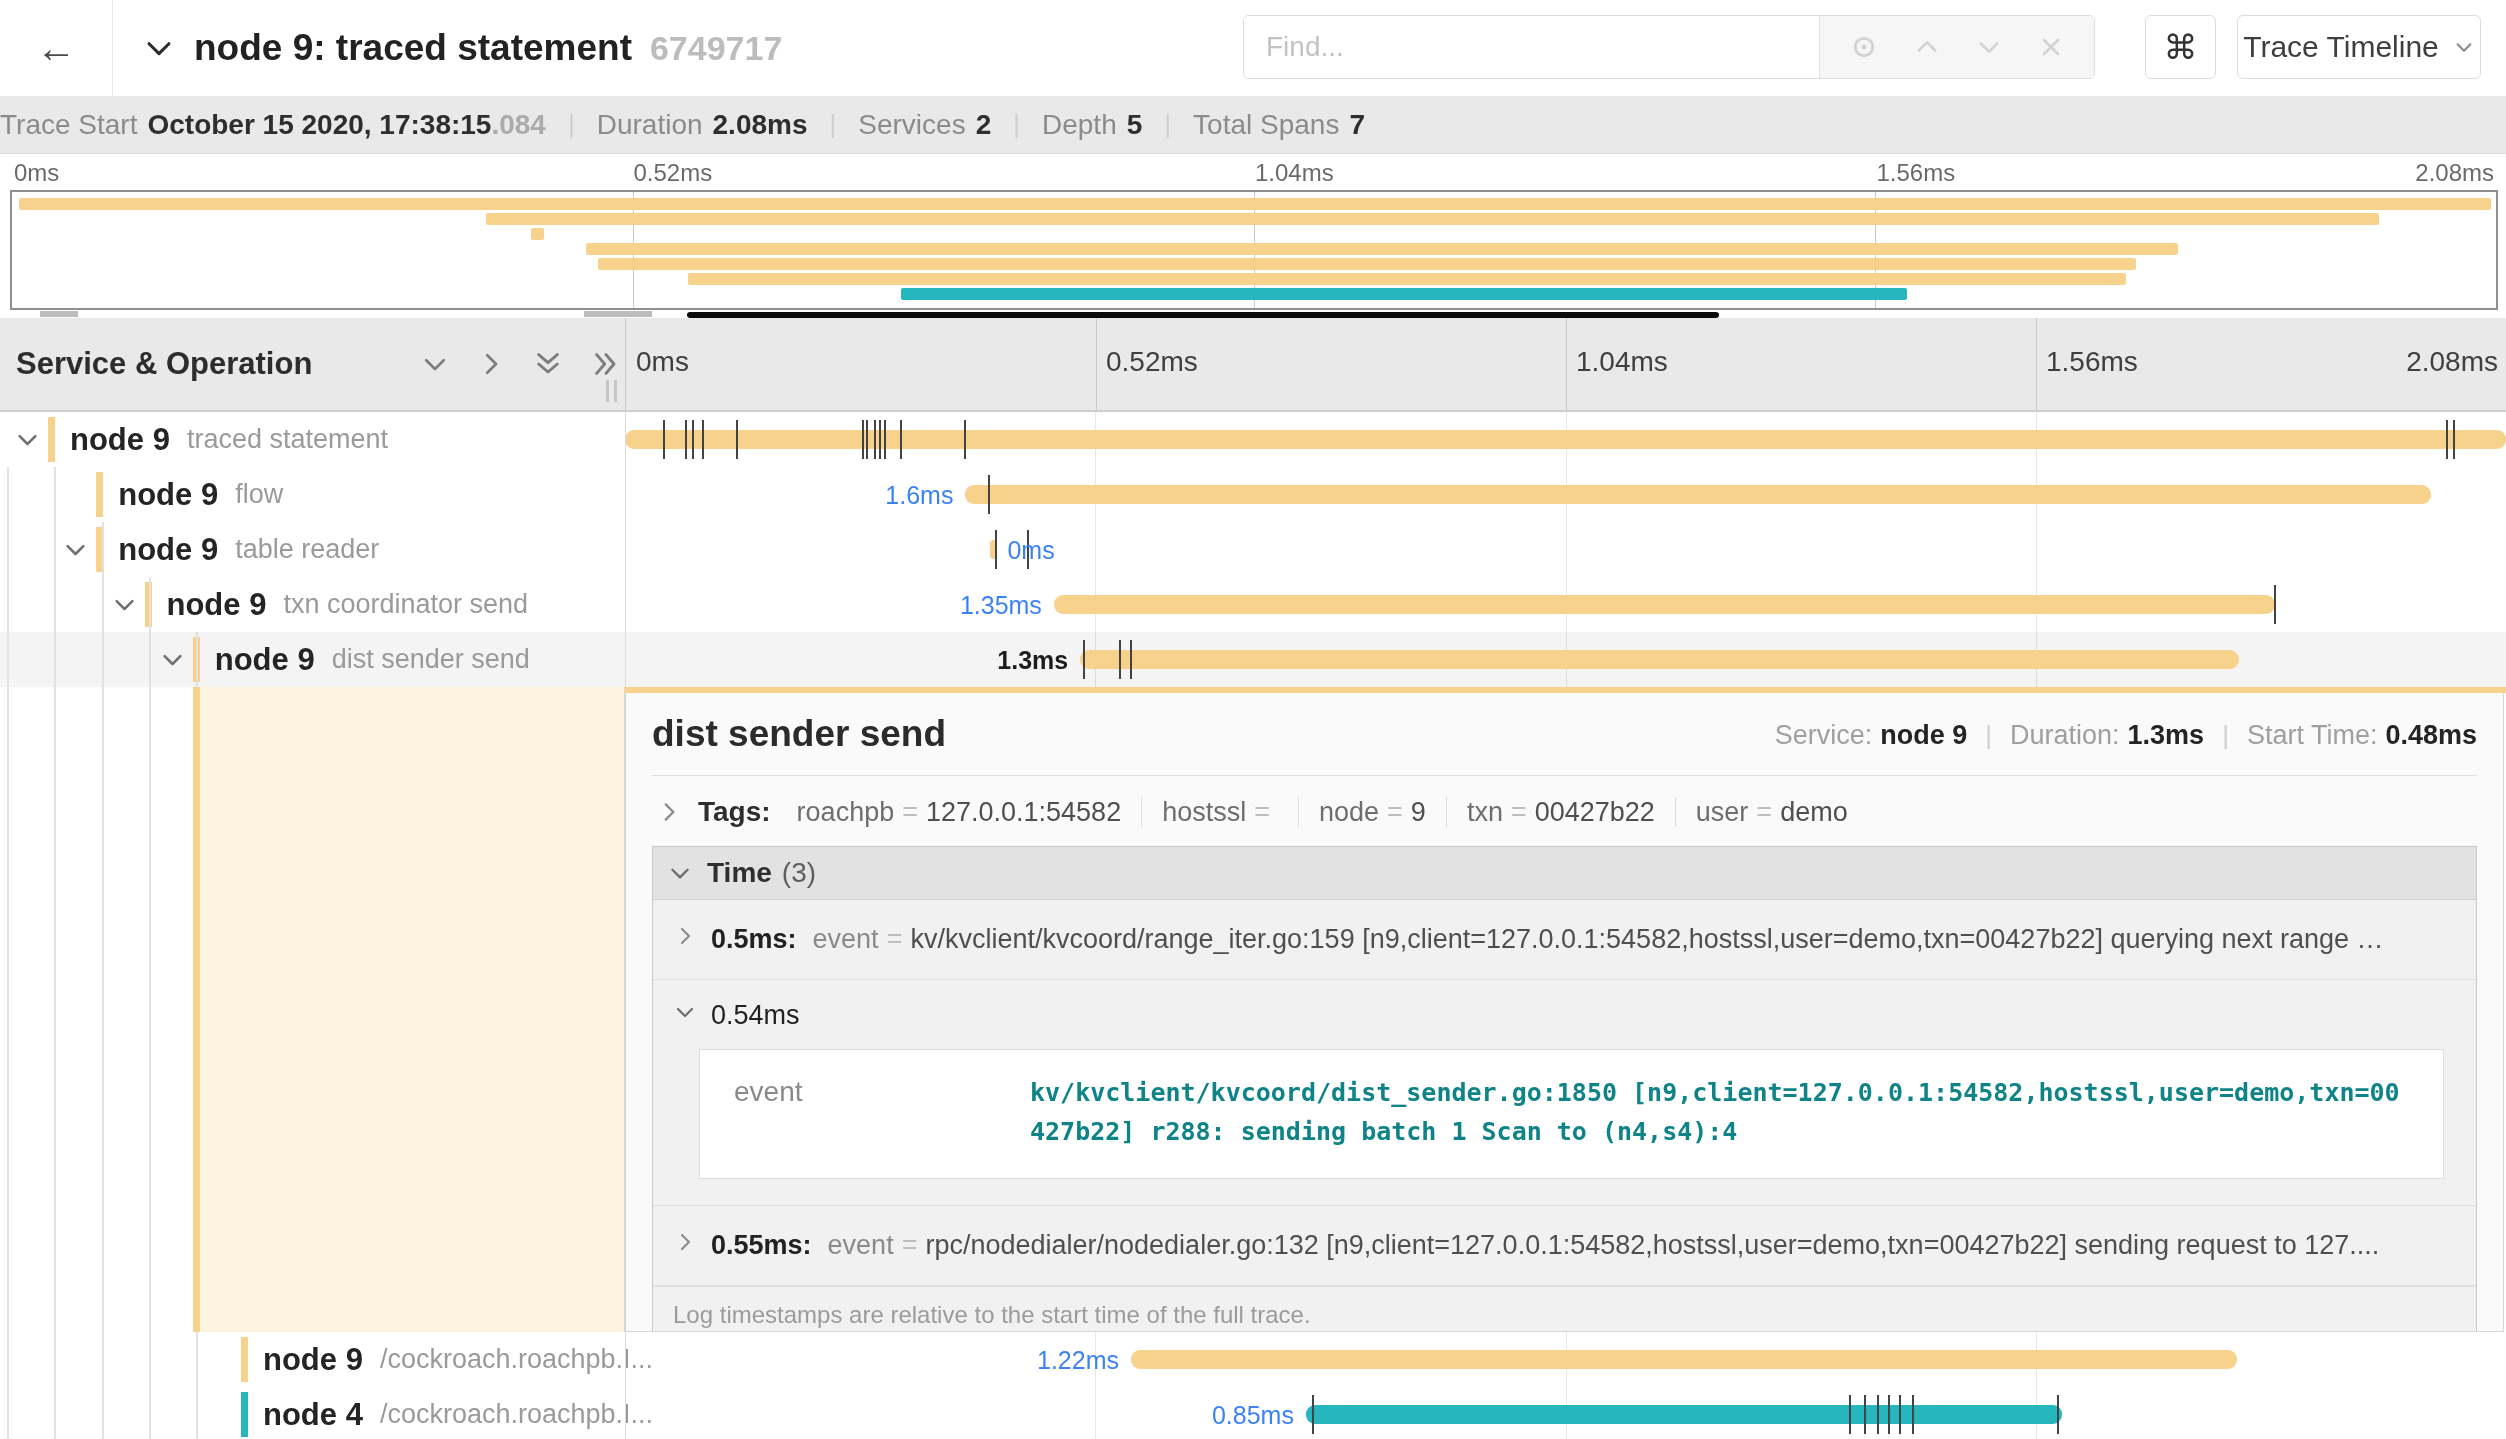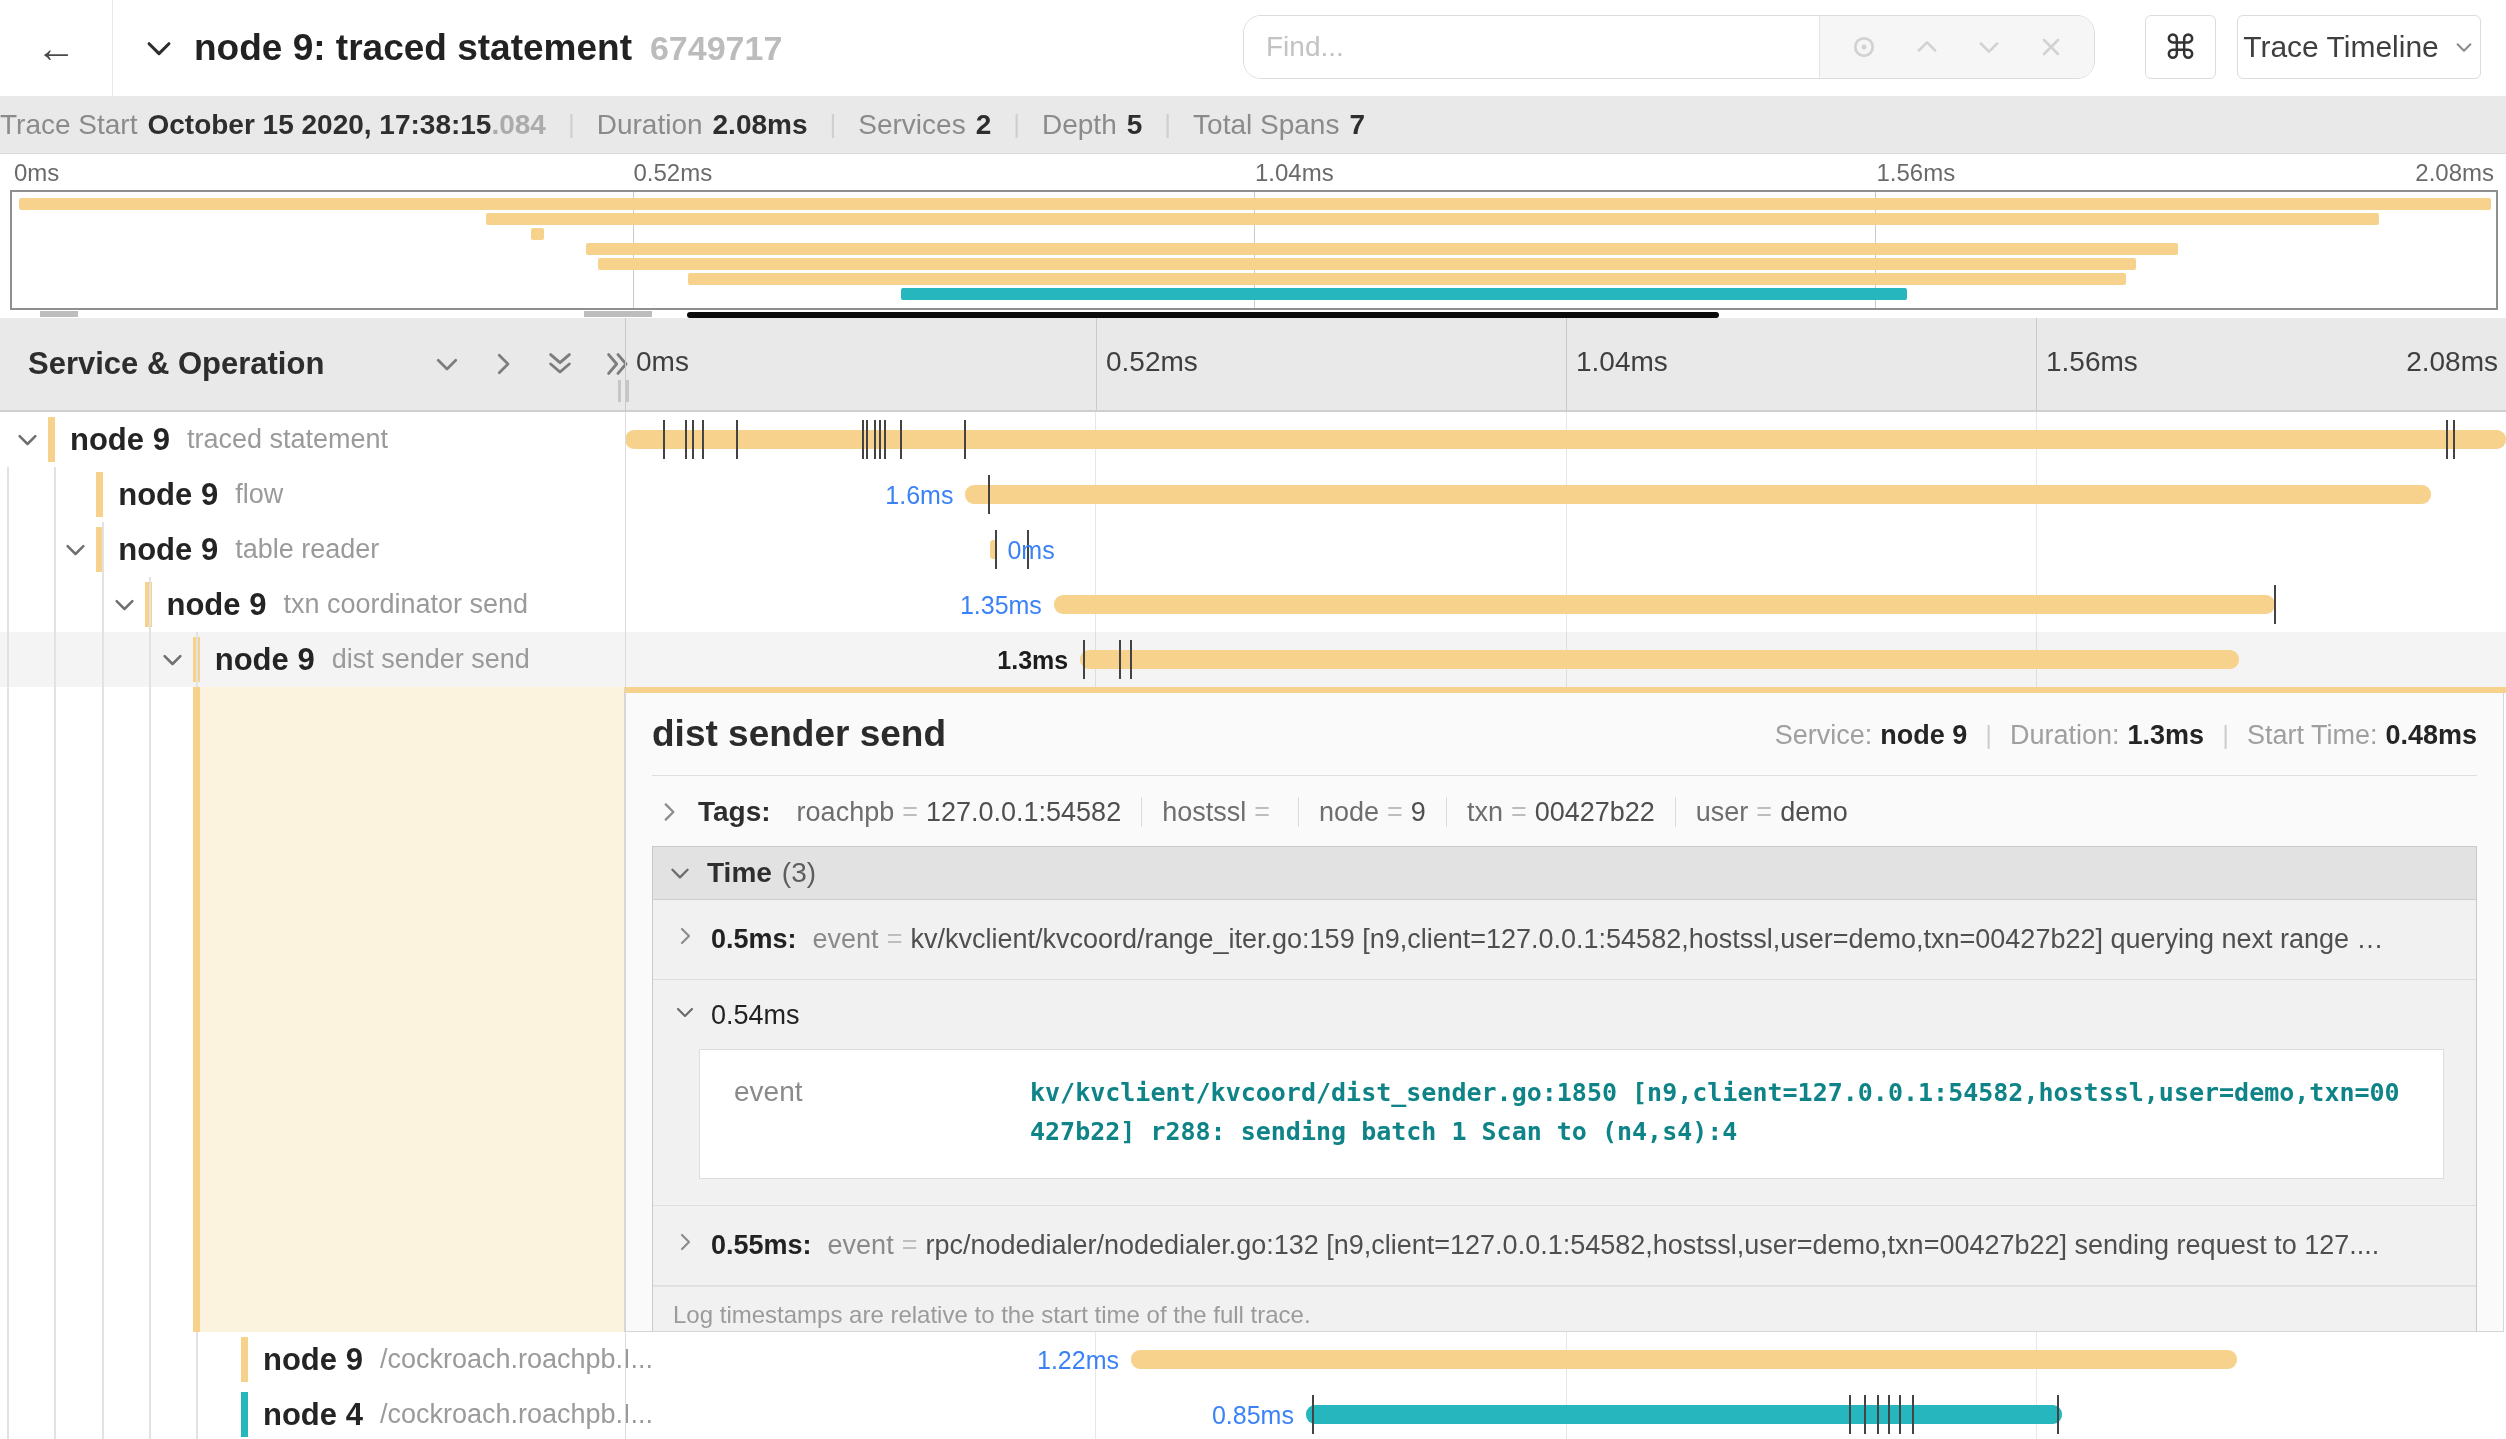--- a/index.html
+++ b/index.html
@@ -8,21 +8,21 @@
     font-family:"Liberation Sans",sans-serif;color:#333;
   }
   
   .hdr{position:absolute;left:0;top:0;width:2506px;height:96px;background:#fff;}
   .back{position:absolute;left:0;top:0;width:112px;height:96px;border-right:1px solid #e8e8e8;
         display:flex;align-items:center;justify-content:center;font-size:40px;color:#4a4a4a;cursor:pointer;}
   .titlewrap{position:absolute;left:142px;top:0;height:96px;display:flex;align-items:center;gap:18px;}
   .title{font-size:37px;font-weight:bold;color:#222;}
   .traceid{font-size:34px;color:#bcbcbc;font-weight:bold;}
   .findgrp{position:absolute;left:1243px;top:15px;width:850px;height:62px;display:flex;
-           border:1px solid #dcdcdc;border-radius:18px;overflow:hidden;background:#fff;}
+           border:1px solid #dcdcdc;border-radius:6px;overflow:hidden;background:#fff;}
   .findinput{flex:1;border:none;outline:none;font-size:28px;padding:0 22px;color:#444;background:#fff;
              font-family:"Liberation Sans",sans-serif;}
   .findinput::placeholder{color:#c3c3c3;}
   .findicons{width:250px;background:#f6f6f6;border-left:1px solid #e3e3e3;display:flex;align-items:center;
              justify-content:space-around;padding:0 12px;}
   .fico{color:#cfcfcf;display:flex;align-items:center;cursor:pointer;}
   .btn{position:absolute;top:15px;height:62px;border:1px solid #dcdcdc;border-radius:6px;background:#fff;
        display:flex;align-items:center;justify-content:center;cursor:pointer;}
   .btn.cmd{left:2145px;width:69px;font-size:34px;color:#333;}
   .btn.view{left:2237px;width:242px;font-size:30px;color:#3f3f3f;gap:14px;}
@@ -38,21 +38,21 @@
   .mmticks span{position:absolute;top:2px;}
   .mmcanvas{position:absolute;left:10px;top:190px;width:2484px;height:116px;background:#fff;
             border:2px solid #8f8f8f;cursor:crosshair;}
   .mmgrid{position:absolute;top:0;bottom:0;width:1px;background:#c9c9c9;}
   .mmbar{position:absolute;height:12px;border-radius:2px;}
   .mmscroll{position:absolute;top:312px;height:6px;border-radius:3px;background:#0b0b0b;cursor:pointer;}
   .mmhandle{position:absolute;top:311px;height:6px;background:#bdbdbd;}
   
   .band{position:absolute;left:0;top:318px;width:2506px;height:94px;background:#e9e9e9;
         border-bottom:2px solid #cfcfcf;box-sizing:border-box;}
-  .bandleft{position:absolute;left:0;top:0;width:625px;height:100%;margin-left:12px;}
+  .bandleft{position:absolute;left:0;top:0;width:625px;height:100%;}
   .bandtitle{position:absolute;left:16px;top:0;height:92px;display:flex;align-items:center;
              font-size:31px;font-weight:bold;color:#2d2d2d;}
   .collapseicons{position:absolute;left:420px;top:0;height:92px;display:flex;align-items:center;gap:26px;}
   .cico{cursor:pointer;display:flex;align-items:center;}
   .draghandle{position:absolute;left:606px;bottom:8px;display:flex;gap:5px;cursor:col-resize;}
   .draghandle i{display:block;width:3px;height:22px;background:#c6c6c6;}
   .bandright{position:absolute;left:625px;top:0;right:0;height:100%;border-left:1px solid #c9c9c9;}
   .bandtick{position:absolute;top:28px;font-size:28px;color:#3f3f3f;}
   .bandgrid{position:absolute;top:0;bottom:0;width:1px;background:#c9c9c9;}
   

